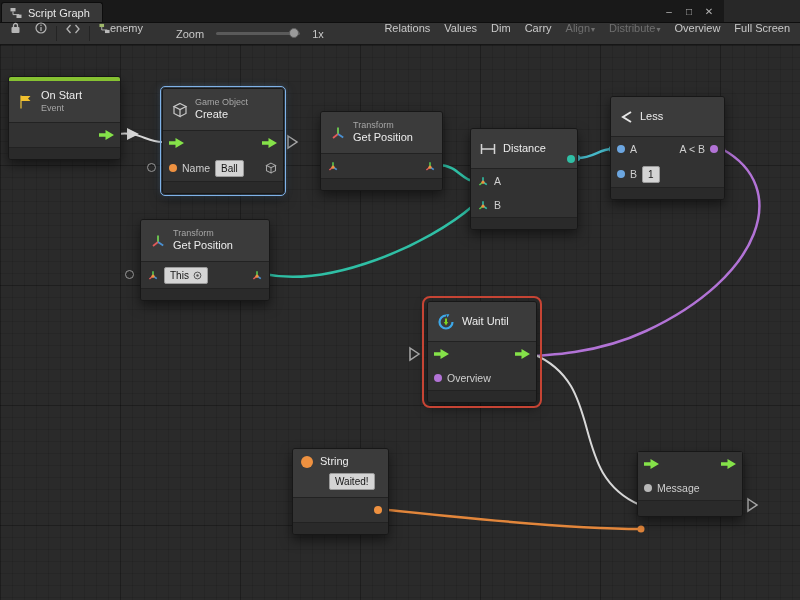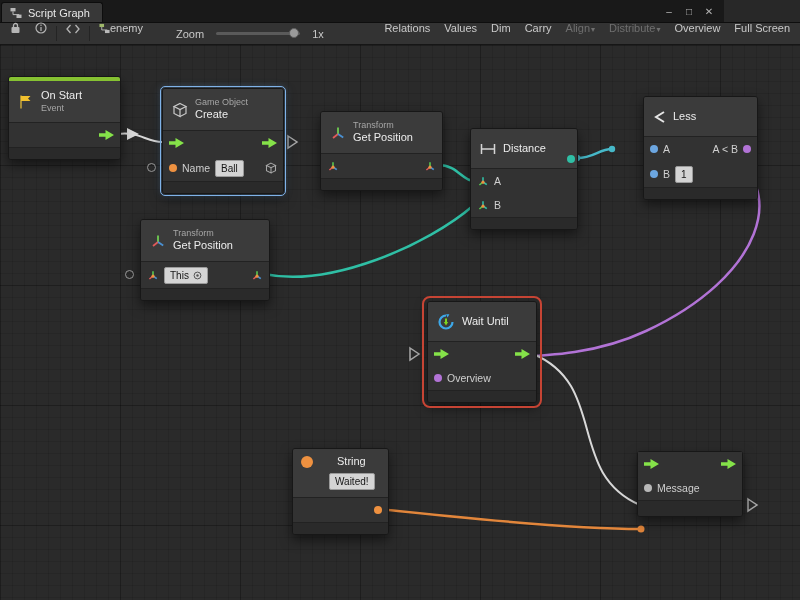--- a/index.html
+++ b/index.html
@@ -59,21 +59,21 @@
   .row.tall{height:26px}
   .plabel{font-size:10.5px;color:#cfcfcf}
   .right{margin-left:auto}
   .ftr{height:12px;background:#2a2a2a;border-top:1px solid #222;border-radius:0 0 2px 2px}
   .ftr.big{height:16px}
   .dot{width:8px;height:8px;border-radius:50%;flex:none}
   .orange{background:#ee9140}.purple{background:#b273d6}.blue{background:#6ca6e0}.teal{background:#2fbfa5}.gray{background:#b8b8b8}
   .field{background:#d4d4d4;color:#141414;border-radius:2px;padding:1px 5px;font-size:10px;line-height:13px;
          display:inline-flex;align-items:center;gap:4px;border:1px solid #9a9a9a}
   .hdr-string{display:block;background:#3b3b3b;border-bottom:1px solid #222;padding:6px 8px;border-radius:2px 2px 0 0}
-  .hs-line1{display:flex;align-items:center;gap:24px}
+  .hs-line1{display:flex;align-items:center;gap:7px}
   .hs-line2{margin:4px 0 1px 28px}
   .ring{position:absolute;z-index:2;width:9px;height:9px;border:1.5px solid #9a9a9a;border-radius:50%}
   .ic{display:flex;align-items:center;flex:none}
 </style>
 </head>
 <body>
 
 <div class="titlebar">
   <div class="tab">
     <span class="ic">
@@ -338,21 +338,21 @@
               <path d="M6 7l3.8 2.6" stroke="#2fbfa5" stroke-width="1.6"></path>
               <circle cx="6" cy="7.2" r="1.6" fill="#ee9140"></circle>
             </svg>
         </span>
         <span class="plabel">B</span>
       </div>
     </div>
     <div class="ftr"></div>
   </div>
 
-  <div class="node" style="left:643px;top:51px;width:115px">
+  <div class="node" style="left:610px;top:51px;width:115px">
     <div class="hdr hdr1">
       <span class="ic">
         <svg width="13" height="14" viewBox="0 0 13 14" fill="none" stroke="#e5e5e5" stroke-width="2">
             <path d="M11 2 3 7l8 5"></path>
           </svg>
       </span>
       <div class="main">Less</div>
     </div>
     <div class="rows">
       <div class="row">

